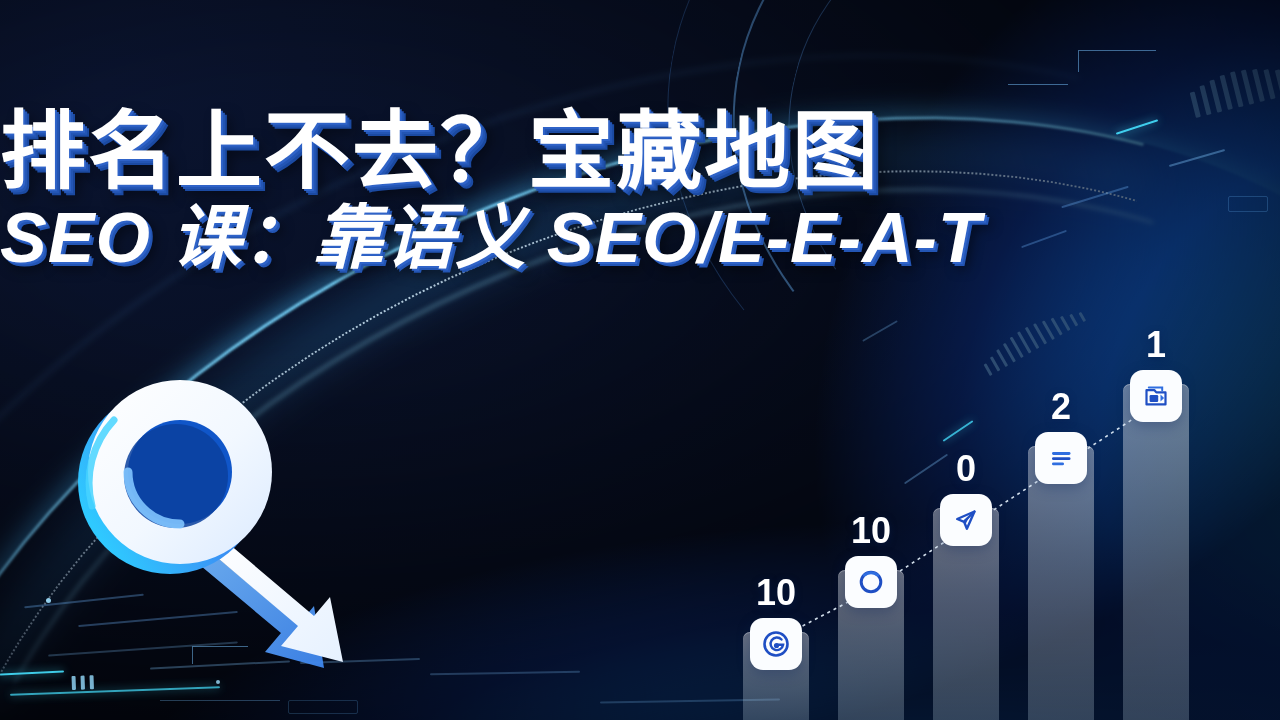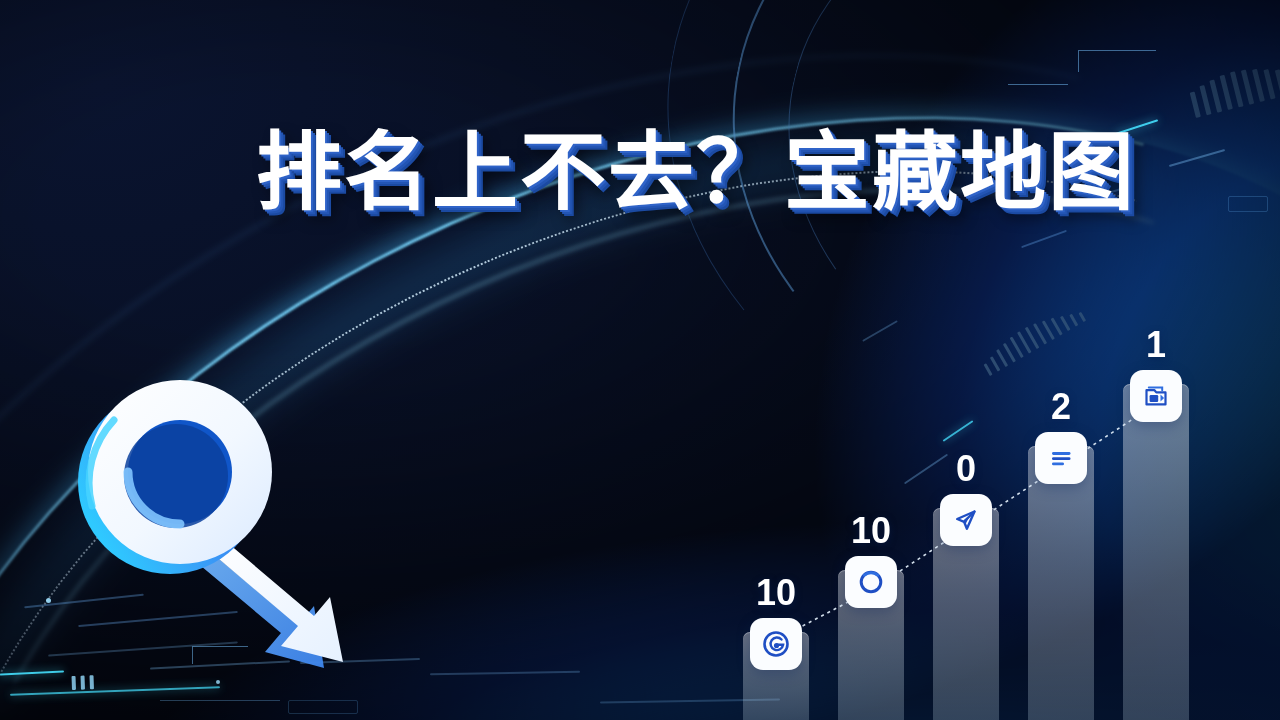--- a/index.html
+++ b/index.html
@@ -127,23 +127,23 @@
   }
   .box-outline{
     position:absolute;
     border:1.5px solid rgba(110,190,255,0.45);
     border-radius:2px;
   }
 
   
   .headline-block{
     position:absolute;
-    left:0;top:128px;width:1276px;
+    left:0;top:107px;width:1276px;
     z-index:30;
-    text-align:right;
+    text-align:left;
     pointer-events:none;
   }
   .line1{
     font-size:86px;
     font-weight:900;
     letter-spacing:2px;
     color:#ffffff;
     line-height:1.04;
     margin:0 0 4px 0;
     padding-right:140px;
@@ -310,20 +310,21 @@
       <span style="height:14px;width:4px;background:rgba(150,220,255,0.8)"></span>
       <span style="height:14px;width:4px;background:rgba(150,220,255,0.8)"></span>
       <span style="height:14px;width:4px;background:rgba(150,220,255,0.8)"></span>
     </div>
     <div style="position:absolute;left:46px;top:598px;width:5px;height:5px;border-radius:50%;background:rgba(160,225,255,0.9);"></div>
     <div style="position:absolute;left:216px;top:680px;width:4px;height:4px;border-radius:50%;background:rgba(160,225,255,0.8);"></div>
   </div>
 
   <div class="headline-block">
     <div class="line1">排名上不去？宝藏地图</div>
+    <div class="line2">SEO 课：靠语义 SEO/E-E-A-T</div>
   </div>
 
   <div class="magnifier">
     <svg width="350" height="300" viewBox="0 0 350 300" xmlns="http://www.w3.org/2000/svg">
       <defs>
         <linearGradient id="lensLight" x1="0%" y1="0%" x2="100%" y2="100%">
           <stop offset="0%" stop-color="#ffffff"></stop>
           <stop offset="55%" stop-color="#f2f8ff"></stop>
           <stop offset="100%" stop-color="#dbeaff"></stop>
         </linearGradient>

